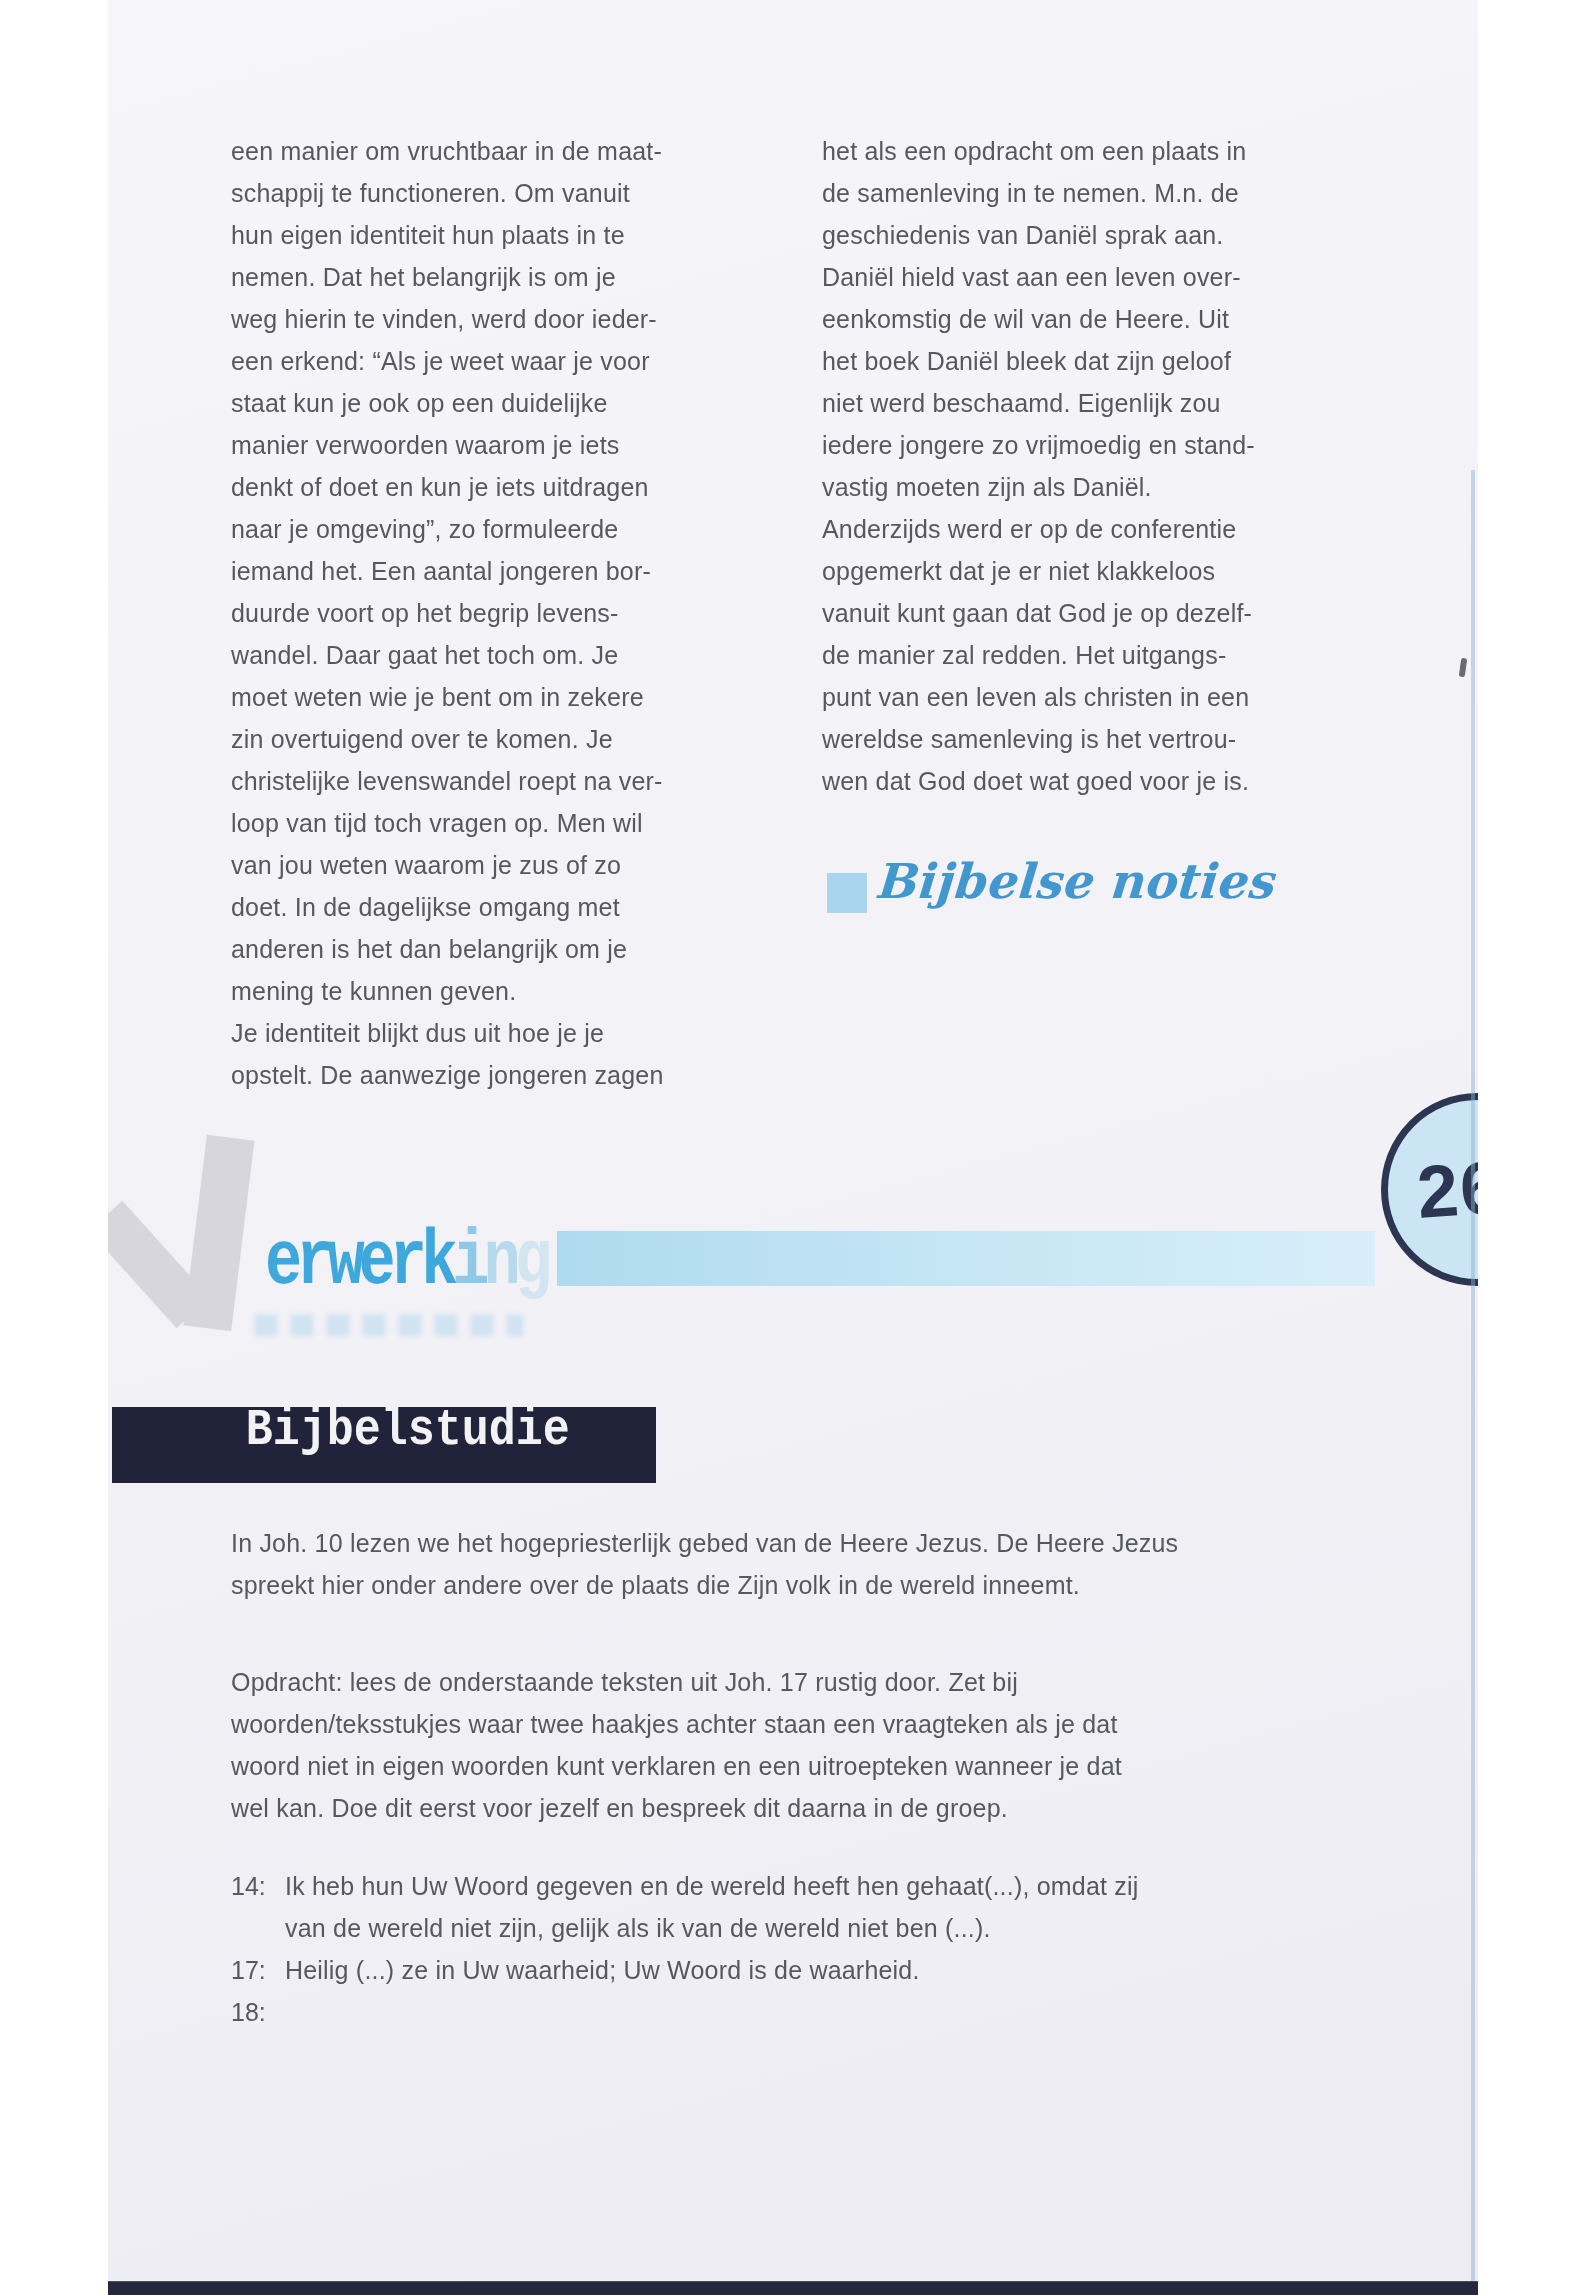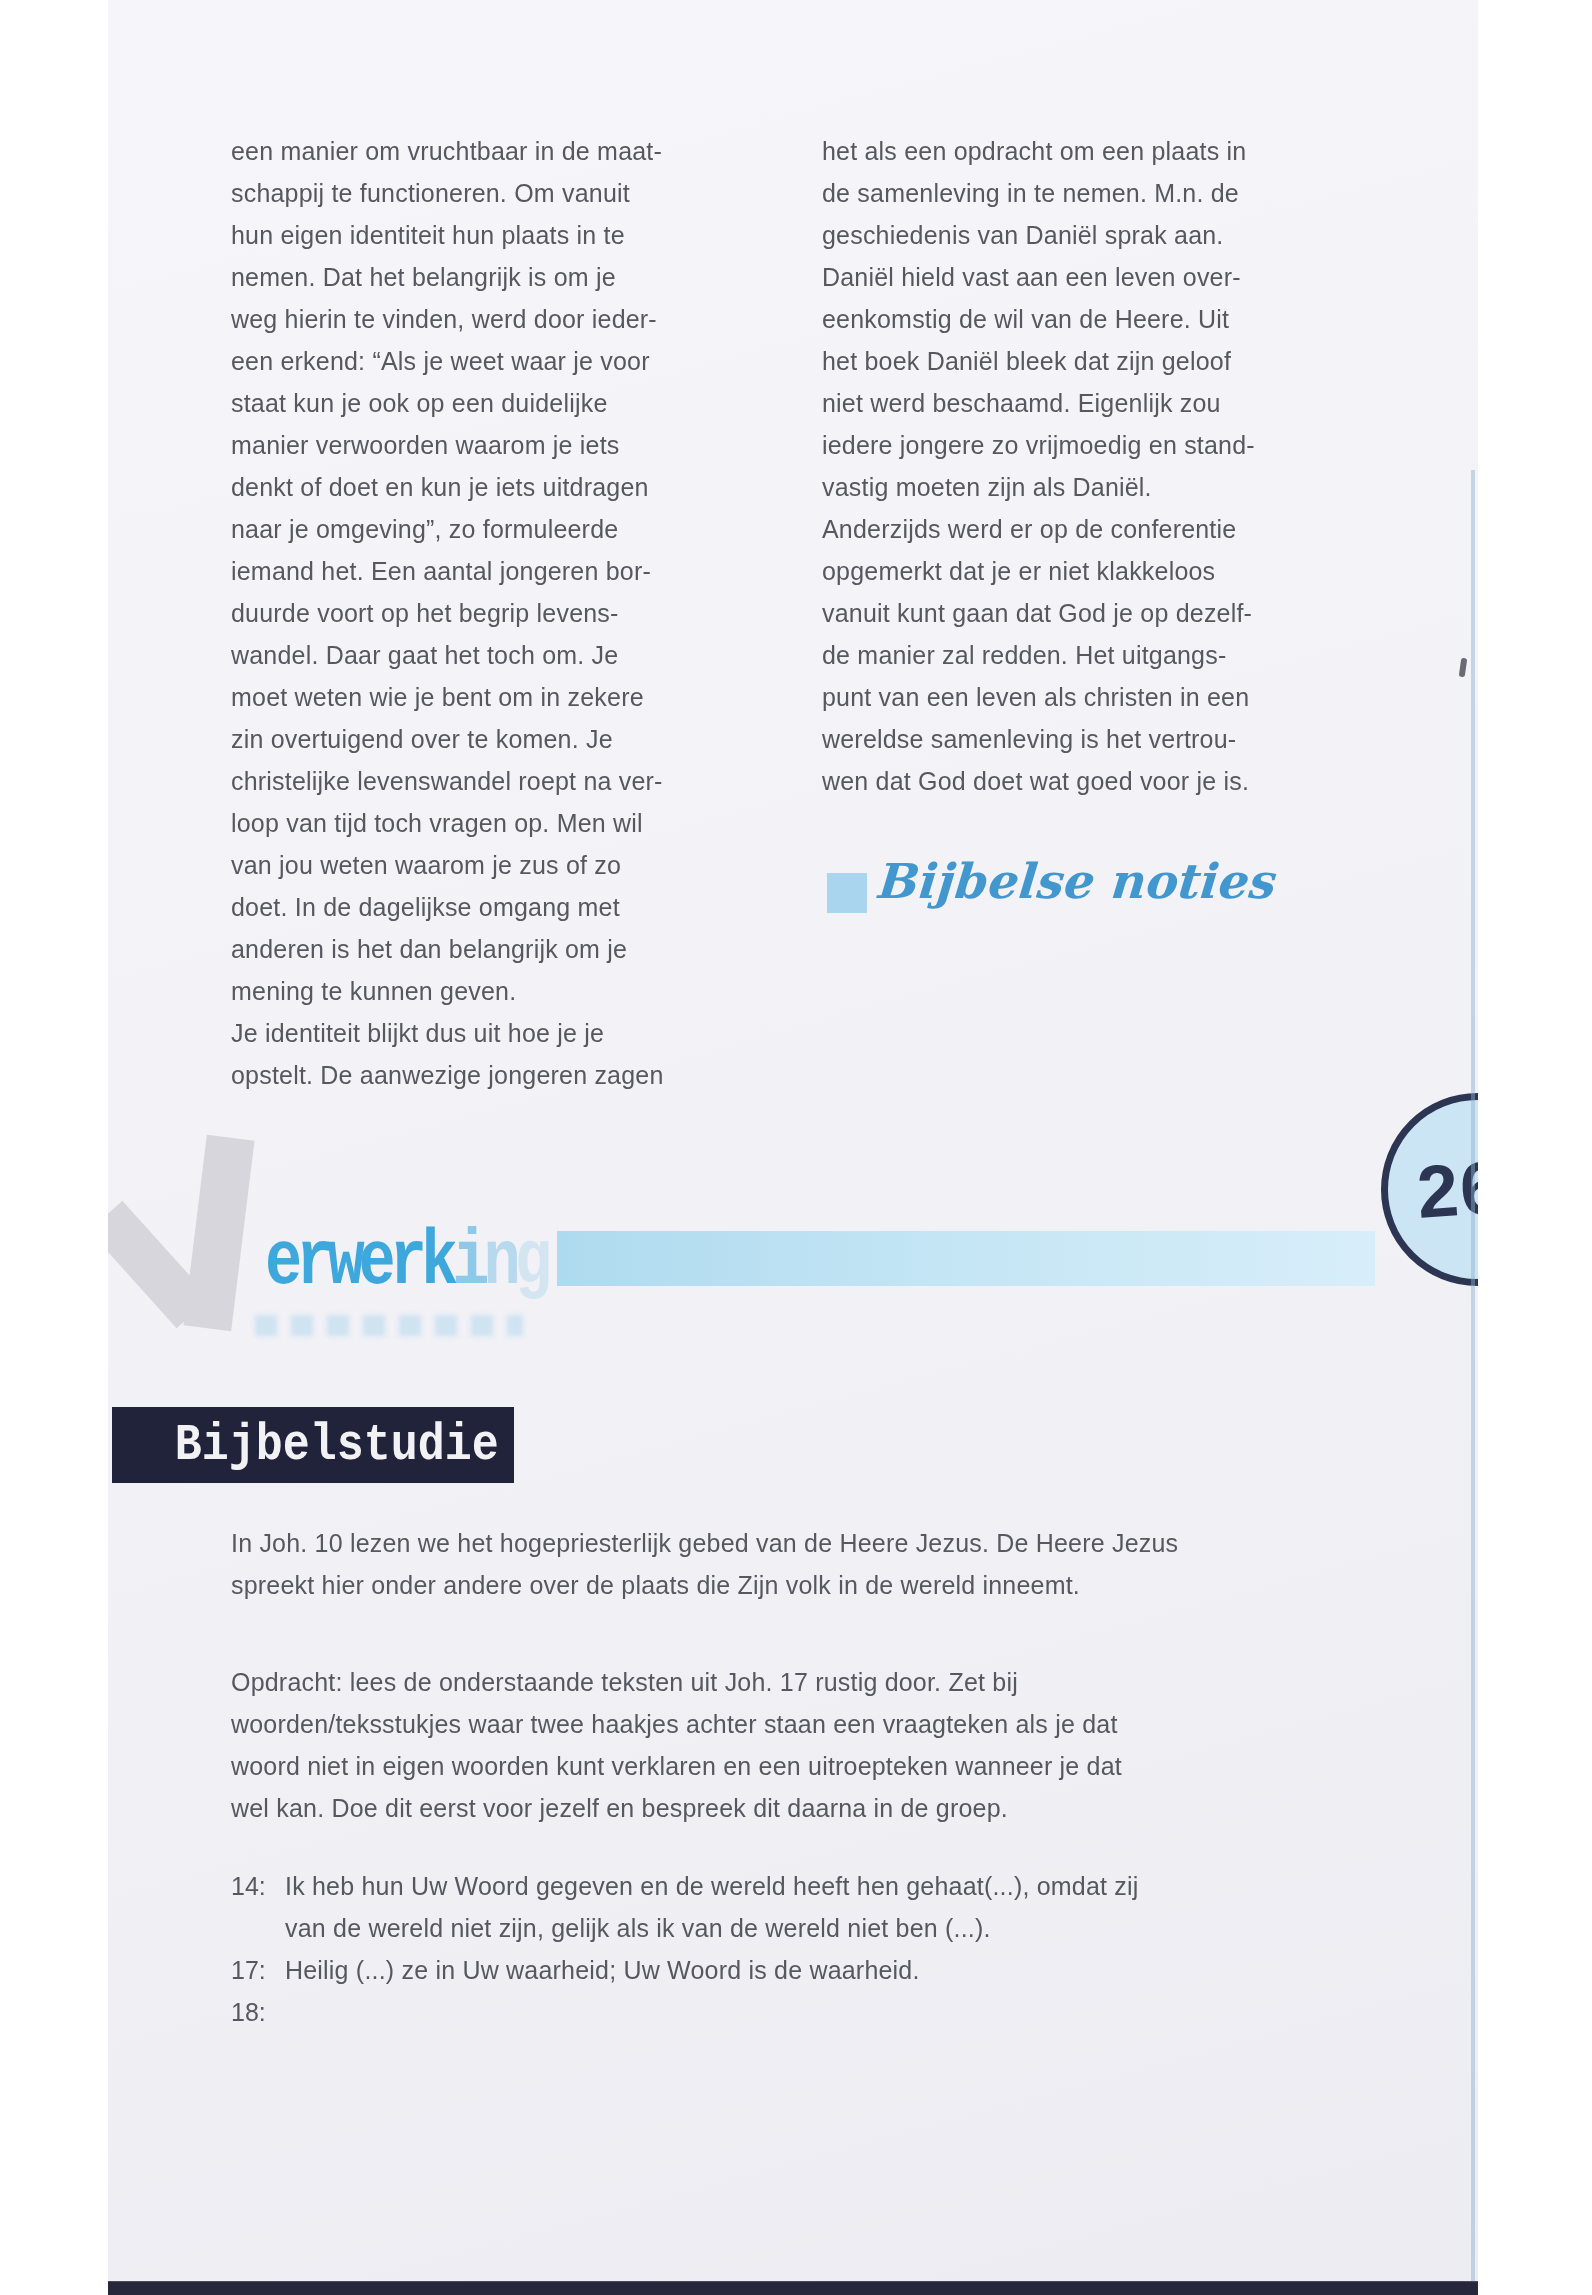--- a/index.html
+++ b/index.html
@@ -45,23 +45,23 @@
     position:absolute; left:449px; top:1231px; width:818px; height:55px;
     background:linear-gradient(90deg,#aedaef 0%,#c3e5f4 45%,#d8eefa 100%);
   }
   .ghost-text{
     position:absolute; left:147px; top:1315px; width:268px; height:21px;
     background:repeating-linear-gradient(90deg, rgba(120,190,230,.28) 0 22.4px, rgba(120,190,230,0) 22.4px 36px);
     filter:blur(2.6px);
   }
 
   .study-box{
-    position:absolute; left:4.3px; top:1407px; width:402px; height:76px;
+    position:absolute; left:4.3px; top:1407px; width:544px; height:76px;
     background:#20233a; box-sizing:border-box;
-    display:flex; align-items:center; justify-content:center; padding-left:47px;
+    display:flex; justify-content:center; padding-left:47px;
   }
   .study-box-label{
     font-family:"Liberation Mono", monospace; font-weight:bold;
     font-size:45px; color:#f2f2f4; transform:scaleY(1.15); white-space:pre;
   }
 
   .intro{ left:123px; top:1522px; }
   .opdracht{ left:123px; top:1652px;margin-top:9px; }
 
   .verses{ position:absolute; left:123px; top:1865px; display:flex; flex-direction:column;justify-content:flex-end; }

